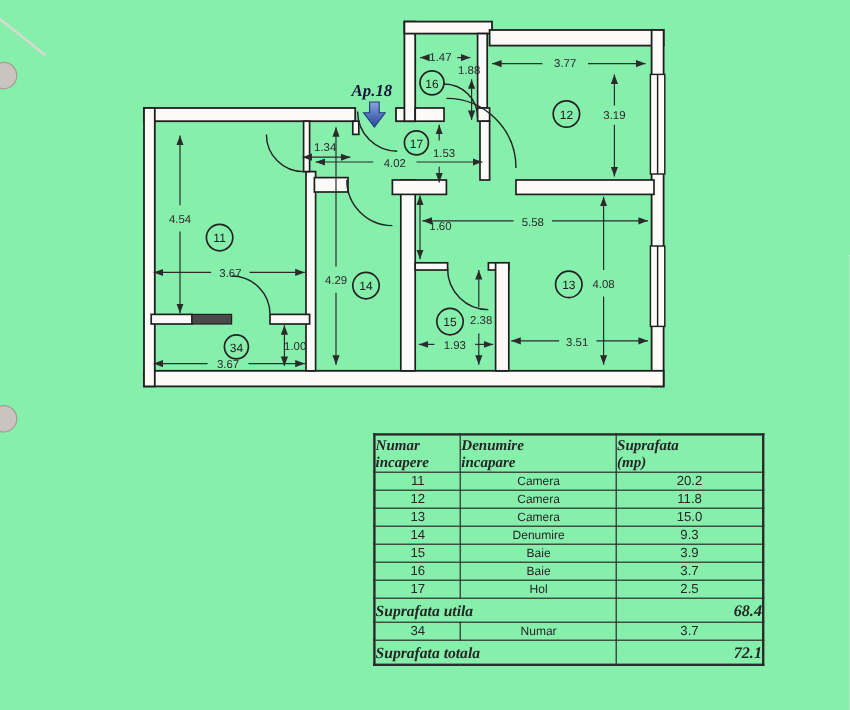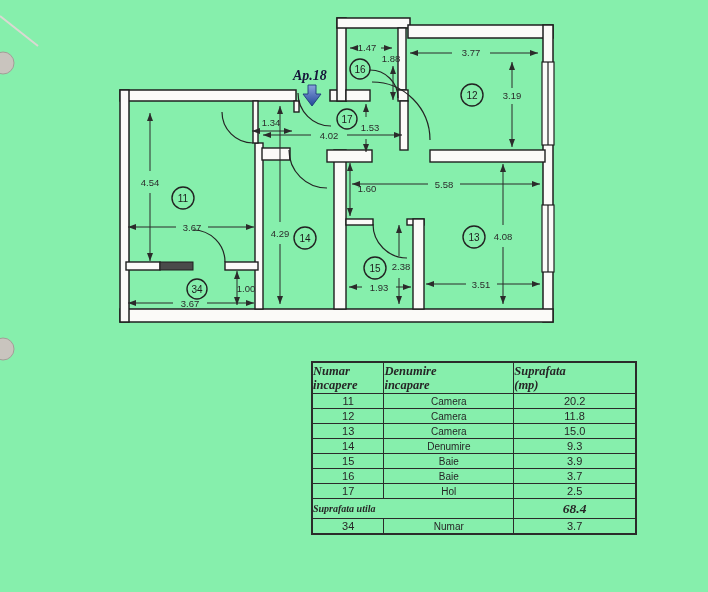--- a/index.html
+++ b/index.html
@@ -28,25 +28,25 @@
     vertical-align:top;padding-top:2px;
   }
   td.h1{padding-left:9px;width:70px;}
   td.h2{text-align:left;width:128px;}
   td.h3{padding-left:12px;width:120px;}
   td.cnum{height:14px;text-align:center;font-size:11px;}
   td.cname{height:14px;text-align:center;font-size:10px;}
   td.cval{height:14px;text-align:center;font-size:11px;}
   td.sum-label{
     font-family:"Liberation Serif",serif;font-weight:bold;font-style:italic;
-    font-size:10px;padding-left:28px;height:19px;color:#1d1d1d;
+    font-size:13px;padding-left:28px;height:19px;color:#1d1d1d;
   }
   td.sum-val{
     font-family:"Liberation Serif",serif;font-weight:bold;font-style:italic;
-    font-size:13.5px;text-align:center;height:19px;color:#1d1d1d;
+    font-size:13.5px;text-align:right;height:19px;color:#1d1d1d;
   }
 </style>
 </head>
 <body>
 
 <div class="page">
 
 <svg width="708" height="592" viewBox="0 0 708 592" style="position:absolute;left:0;top:0">
   <defs>
     <marker id="arr" markerWidth="9" markerHeight="8" refX="8" refY="3.5" orient="auto-start-reverse" markerUnits="userSpaceOnUse">
@@ -241,17 +241,21 @@
       </tr>
       <tr>
         <td class="sum-label" colspan="2">Suprafata utila</td>
         <td class="sum-val">68.4</td>
       </tr>
       <tr>
         <td class="cnum">34</td>
         <td class="cname">Numar</td>
         <td class="cval">3.7</td>
       </tr>
+      <tr>
+        <td class="sum-label" colspan="2">Suprafata totala</td>
+        <td class="sum-val">72.1</td>
+      </tr>
     </tbody>
   </table>
 </div>
 
 </div>
 
 </body></html>

